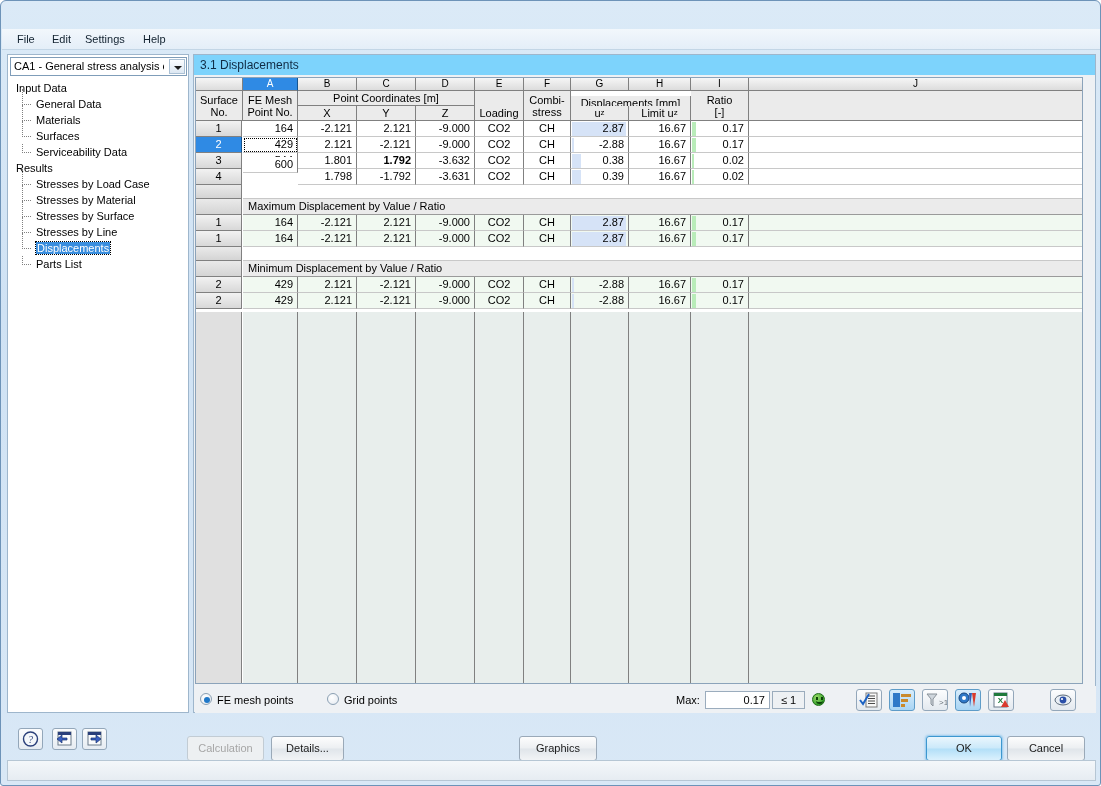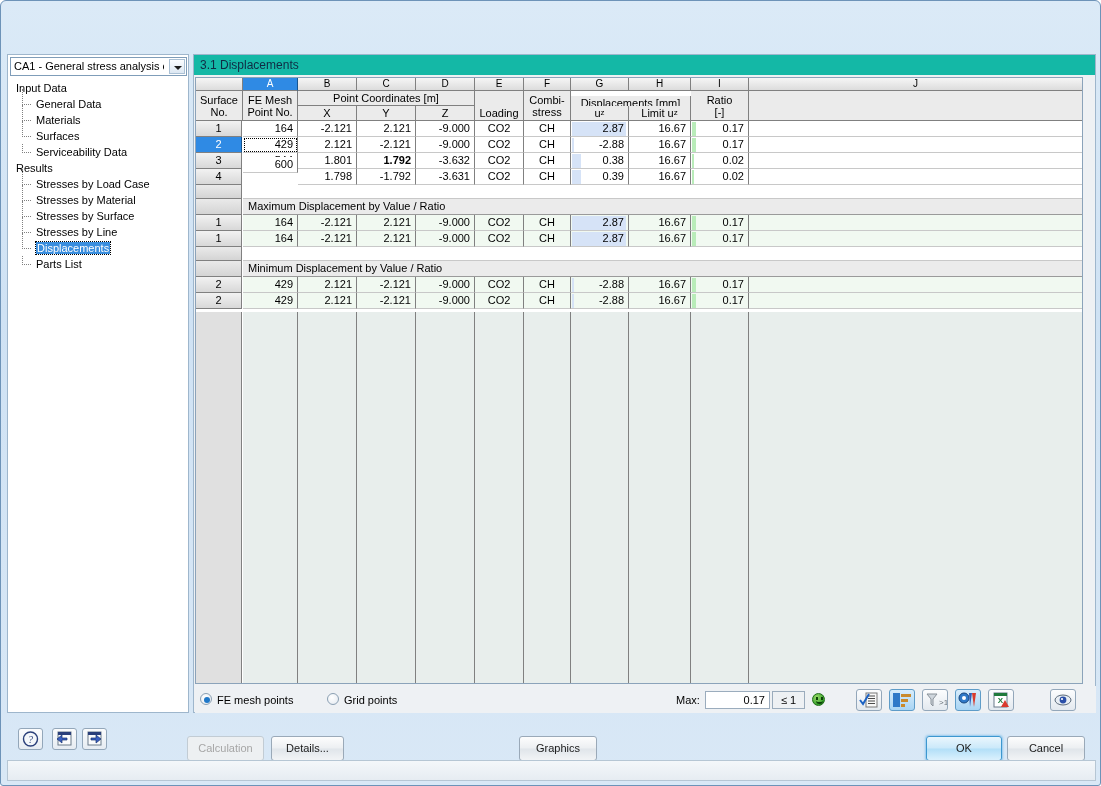--- a/index.html
+++ b/index.html
@@ -114,21 +114,21 @@
   }
 
   
   #rightpanel {
     position: absolute; left: 192px; top: 53px; width: 903px; height: 659px;
     background: #eef1f4;
     border: 1px solid #9eb6cc;
   }
   #panel-title {
     position: absolute; left: 0; top: 0; width: 901px; height: 20px;
-    background: #14b8a6;
+    background: #7dd3fc;
     font-size: 12px; color: #102b44; padding: 3px 0 0 6px;
   }
   #gridwrap {
     position: absolute; left: 1px; top: 22px; width: 888px; height: 607px;
     background: #ffffff;
     border: 1px solid #8ba3ba;
     overflow: hidden;
   }
   
   .colhdr-row { position: absolute; left: 0; top: 0; height: 13px; }
@@ -251,20 +251,26 @@
     background: linear-gradient(to bottom,#f4f7fa,#e6ecf2);
     border:1px solid #b6c6d4;
   }
 </style>
 </head>
 <body>
 
 <div id="window">
 
 
+  <div id="menubar">
+    <div class="menu-item" style="left:8px">File</div>
+    <div class="menu-item" style="left:43px">Edit</div>
+    <div class="menu-item" style="left:76px">Settings</div>
+    <div class="menu-item" style="left:134px">Help</div>
+  </div>
 
   <div id="leftpanel">
     <div id="combo">
       <div id="combo-text">CA1 - General stress analysis of</div>
       <div id="combo-arrow">
           <div class="caret"></div>
         </div>
     </div>
 
     <div id="tree">

